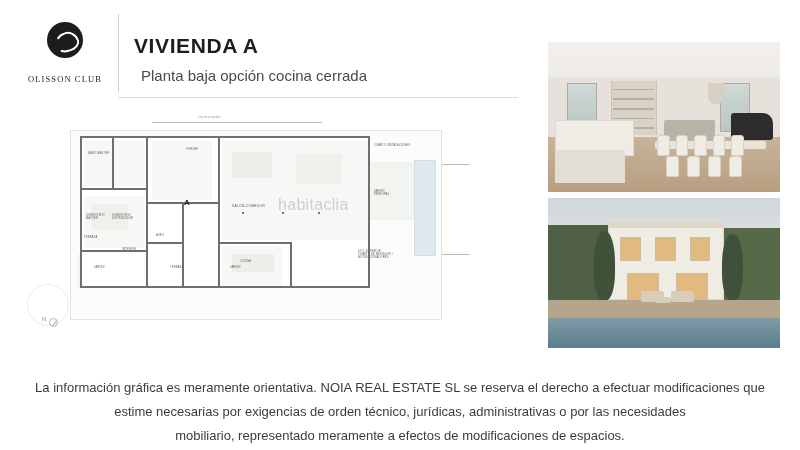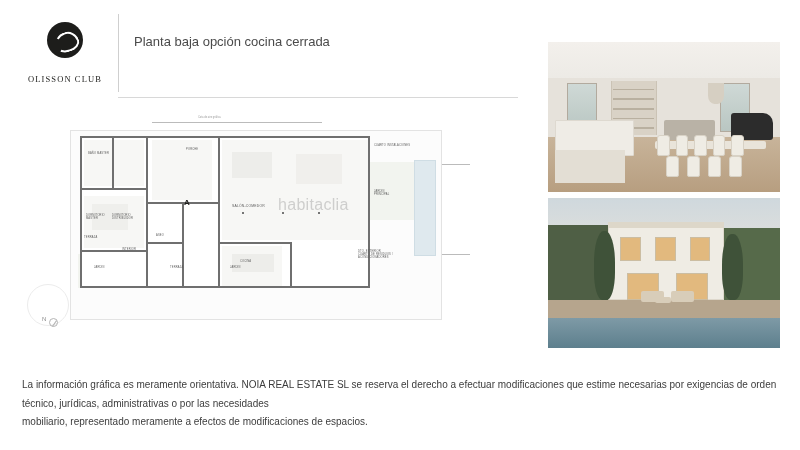--- a/index.html
+++ b/index.html
@@ -47,21 +47,21 @@
     width: 1px; height: 78px; background: #cfcfcf;
   }
 
   .title-block { position: absolute; left: 134px; top: 34px; }
   .doc-title {
     font-size: 21px; letter-spacing: 0.6px; color: #1d1d1b;
     font-weight: bold; font-family: "Liberation Sans", sans-serif;
     margin: 0 0 9px 0;
   }
   .doc-subtitle {
-    font-size: 13px; color: #4a4a4a; margin: 0; font-weight: normal;
+    font-size: 15px; color: #4a4a4a; margin: 7px; font-weight: normal;
   }
 
   .header-underline {
     position: absolute; left: 118px; top: 97px; width: 400px; height: 1px;
     background: #d8d8d8;
   }
 
   
   .plan-wrap {
     position: absolute; left: 22px; top: 104px; width: 490px; height: 242px;
@@ -153,21 +153,21 @@
   .ext-hedge-l { position:absolute; left:0; top:18%; width:26%; height:56%; background:#4f5f45;}
   .ext-hedge-r { position:absolute; right:0; top:20%; width:24%; height:54%; background:#566a4a;}
   .ext-tree { position:absolute; background:#3f5239; border-radius:46% 46% 40% 40%;}
   .ext-ground { position:absolute; left:0; top:68%; width:100%; height:14%; background:#b6a58d;}
   .ext-pool { position:absolute; left:0; bottom:0; width:100%; height:20%; background:linear-gradient(#7e9aa6,#5d7f8d);}
   .ext-furn { position:absolute; background:#d8cdb9; border-radius:2px;}
 
   
   .disclaimer {
     position: absolute; left: 22px; top: 376px; width: 756px;
-    font-size: 10px; line-height: 1.85; color: #3c3c3c; text-align: left;
+    font-size: 13px; line-height: 1.85; color: #3c3c3c; text-align: center;
   }
 
   .footer-bar {
     position: absolute; left: 0; bottom: 0; width: 800px; height: 7px;
     background: #ffffff;
   }
 </style>
 </head>
 <body>
 
@@ -176,20 +176,21 @@
   <div class="header">
 
     <div class="logo-block">
       <div class="logo-mark"></div>
       <div class="logo-text">OLISSON CLUB</div>
     </div>
 
     <div class="header-rule"></div>
 
     <div class="title-block">
+      <h1 class="doc-title">VIVIENDA A</h1>
       <p class="doc-subtitle">Planta baja opción cocina cerrada</p>
     </div>
 
     <div class="header-underline"></div>
   </div>
 
   <div class="plan-wrap">
     <div class="plan-frame">
 
       <div class="circle-deco"></div>

